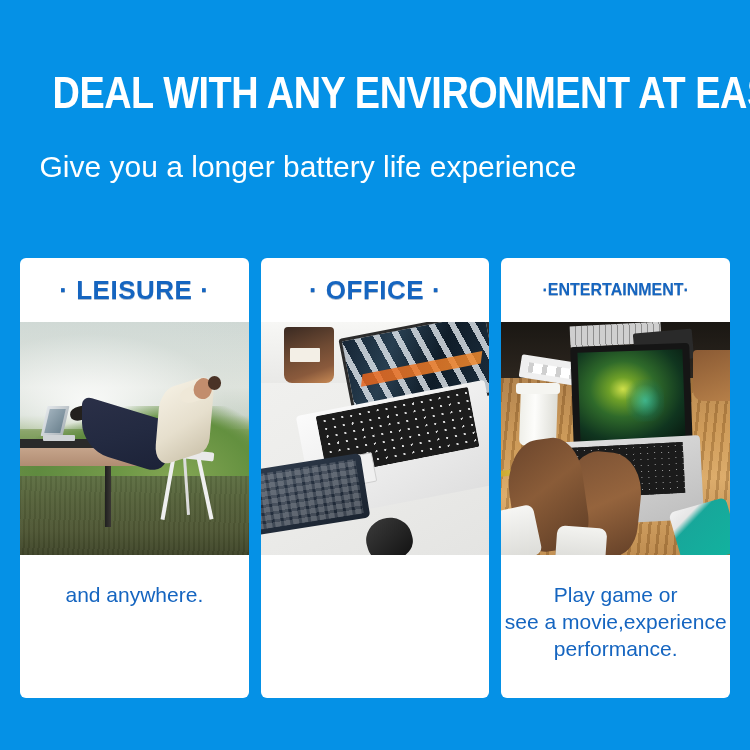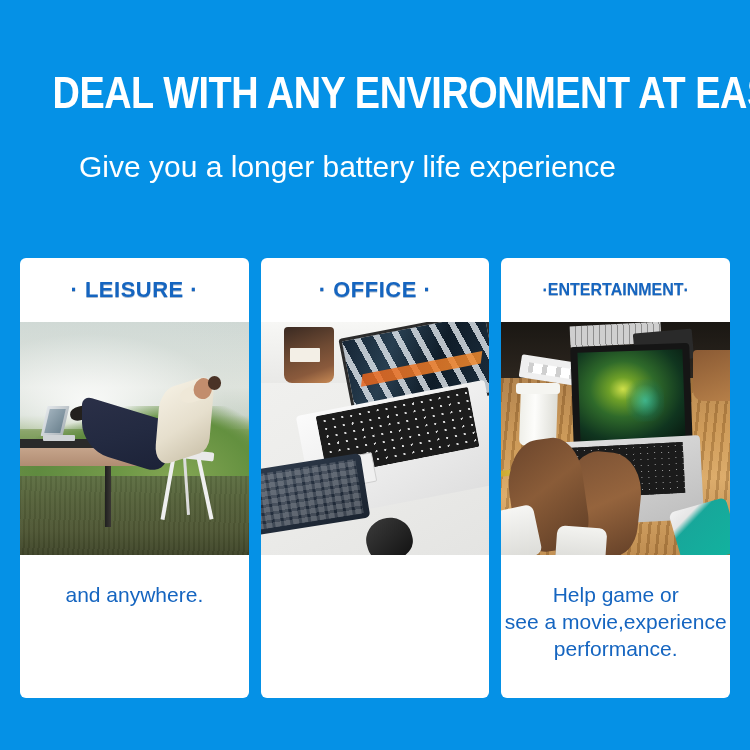--- a/index.html
+++ b/index.html
@@ -22,21 +22,21 @@
     font-size:44px;
     line-height:46px;
     letter-spacing:-0.5px;
     transform:scaleX(0.86);
     transform-origin:center top;
     white-space:nowrap;
   }
   .subhead {
     position:absolute;
     left:0; top:148px; width:616px;
-    text-align:right;
+    text-align:center;
     color:#ffffff;
     font-size:30px;
     line-height:38px;
     font-weight:400;
     white-space:nowrap;
   }
 
   
   .cards {
     position:absolute;
@@ -54,21 +54,21 @@
     flex-direction:column;
     position:relative;
   }
   .card-title {
     height:64px;
     display:flex;
     align-items:center;
     justify-content:center;
     color:#1565c0;
     font-weight:bold;
-    font-size:22px;
+    font-size:26px;
     letter-spacing:0.5px;
     white-space:nowrap;
     text-shadow:0 1px 0 rgba(20,60,110,.35);
   }
   .card-title.tight { font-size:16px; letter-spacing:0px; }
   .card-photo {
     height:233px;
     width:100%;
     position:relative;
     overflow:hidden;
@@ -296,20 +296,20 @@
       <div class="base-keys"></div>
       <div class="pencil"></div>
       <div class="hand-r"></div>
       <div class="hand-l"></div>
       <div class="cuff-l"></div>
       <div class="cuff-r"></div>
       <div class="phone"></div>
     </div>
     <div class="card-caption">
       <div>
-        <span>Help game or</span>
+        <span>Play game or</span>
         <span>see a movie,experience</span>
         <span>performance.</span>
       </div>
     </div>
   </div>
 
 </div>
 
 </body></html>

